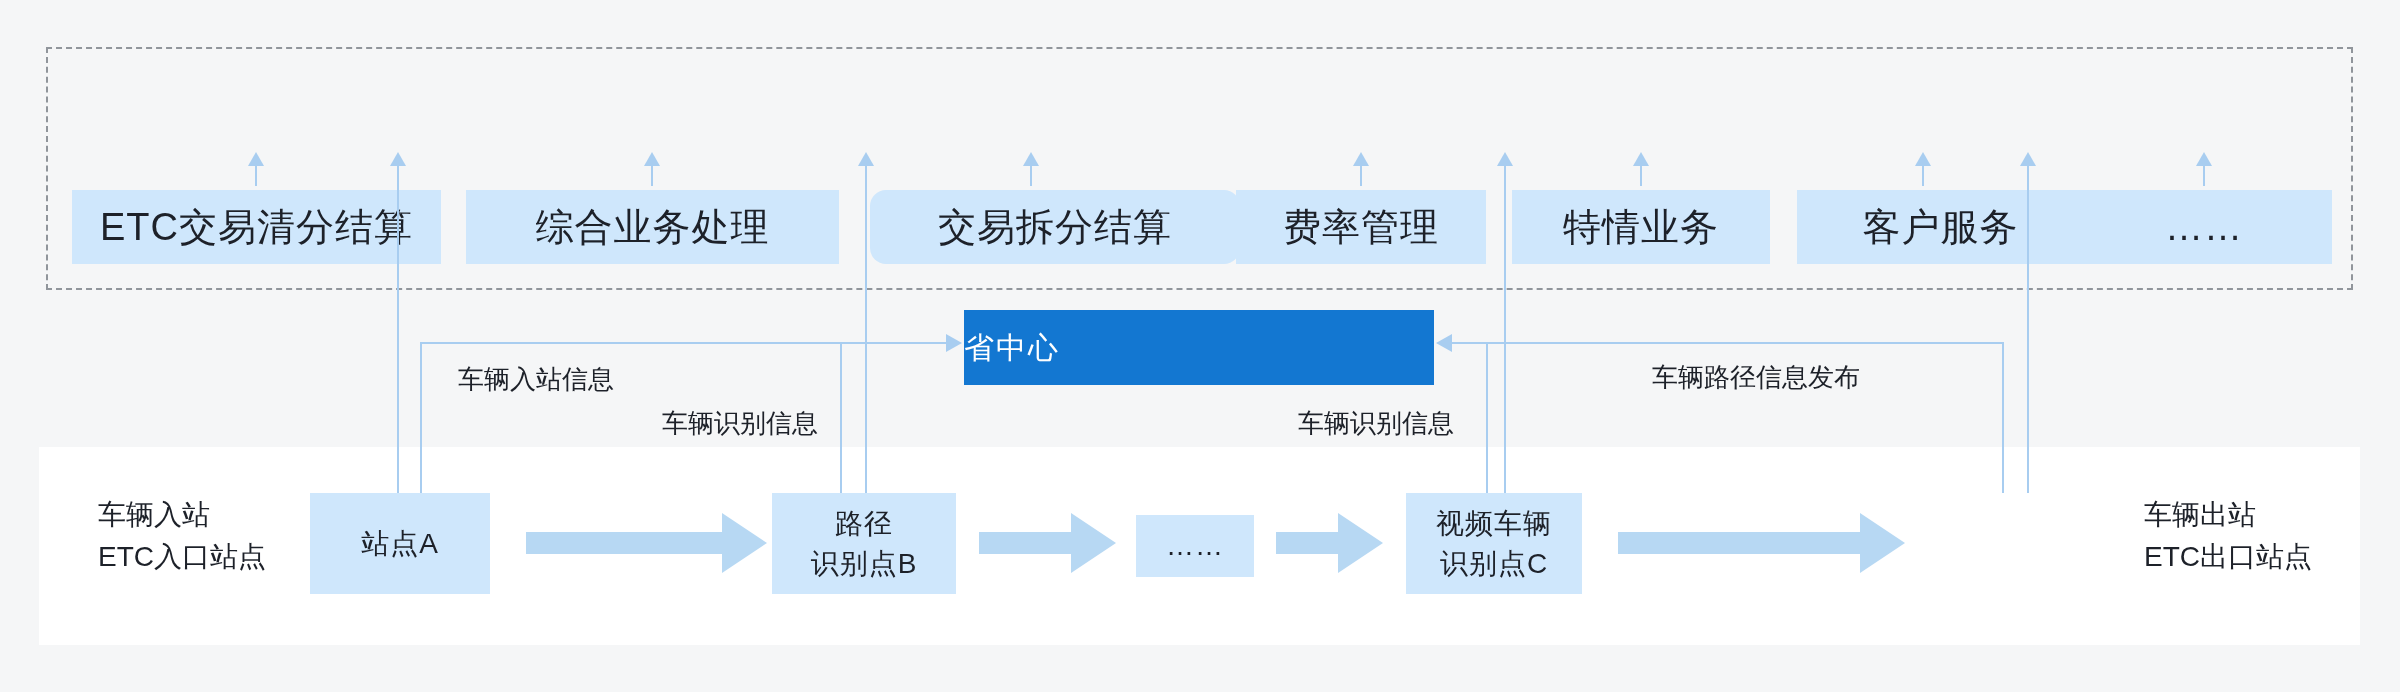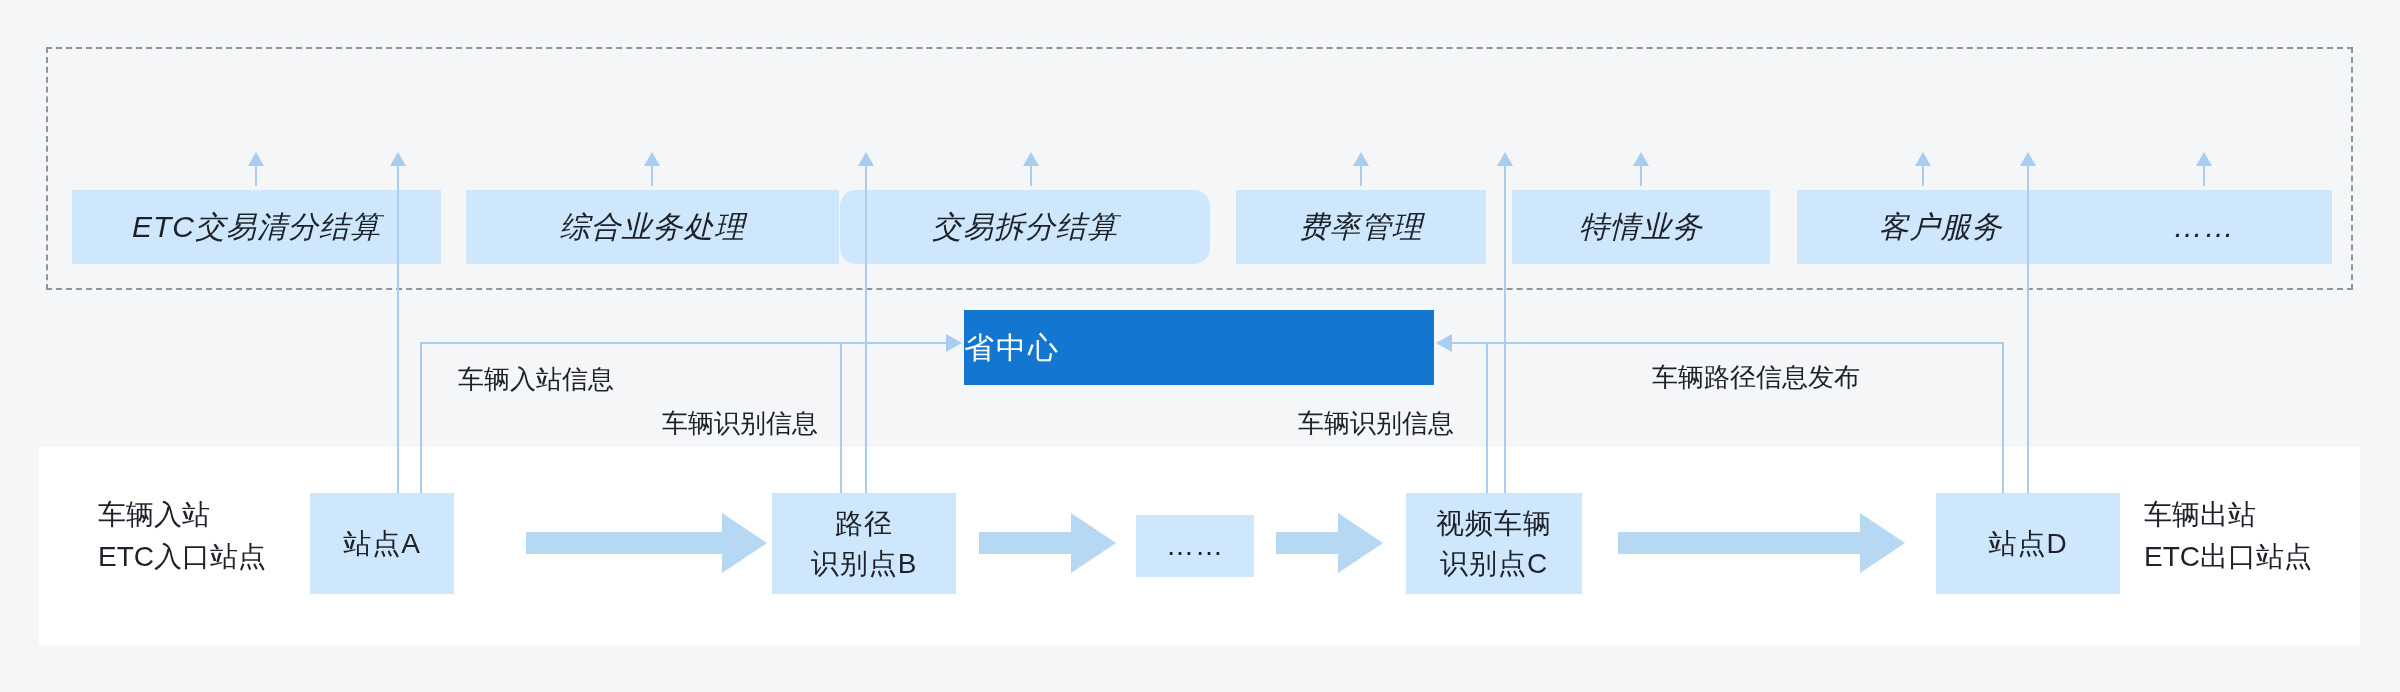--- a/index.html
+++ b/index.html
@@ -25,25 +25,25 @@
   .banner{
     left:70px;top:72px;width:2262px;height:76px;
     background:#1377d1;color:#ffffff;
     font-size:30px;line-height:76px;text-align:center;
     z-index:4;letter-spacing:2px;
   }
 
   
   .mod{
     top:190px;height:74px;line-height:74px;text-align:center;
-    background:#cfe7fc;font-size:30px;z-index:2;letter-spacing:1px;font-style:italic;
+    background:#cfe7fc;font-size:38px;z-index:2;letter-spacing:1px;
   }
   .m1{left:72px;width:369px;}
   .m2{left:466px;width:373px;}
-  .m3{left:840px;width:370px;border-radius:16px;}
+  .m3{left:870px;width:370px;border-radius:16px;}
   .m4{left:1236px;width:250px;}
   .m5{left:1512px;width:258px;}
   .m6{left:1797px;width:287px;}
   .m7{left:2076px;width:256px;}
 
   
   .vline,.hline{background:#a8cdf0;z-index:3;}
   .up-head{
     width:0;height:0;z-index:3;
     border-left:8px solid transparent;border-right:8px solid transparent;
@@ -79,21 +79,21 @@
   
   .white-band{left:39px;top:447px;width:2321px;height:198px;background:#ffffff;z-index:1;}
 
   .caption{font-size:28px;line-height:42px;z-index:5;}
 
   .node{
     top:493px;height:101px;background:#cfe7fc;font-size:28px;
     display:flex;flex-direction:column;justify-content:center;align-items:center;
     line-height:40px;z-index:4;letter-spacing:1px;
   }
-  .nA{left:310px;width:144px;}
+  .nA{left:310px;width:180px;}
   .nB{left:772px;width:184px;}
   .nDots{left:1136px;width:118px;top:515px;height:62px;line-height:62px;}
   .nC{left:1406px;width:176px;}
   .nD{left:1936px;width:184px;}
 
   
   .fshaft{top:532px;height:22px;background:#b7d8f3;z-index:3;}
   .fhead{
     top:513px;width:0;height:0;z-index:3;
     border-top:30px solid transparent;border-bottom:30px solid transparent;
@@ -175,23 +175,20 @@
     <div>路径</div>
     <div>识别点B</div>
   </div>
   <div class="abs node nDots">
     <div>……</div>
   </div>
   <div class="abs node nC">
     <div>视频车辆</div>
     <div>识别点C</div>
   </div>
-  <div class="abs node nD">
-    <div>站点D</div>
-  </div>
 
   <div class="abs fshaft" style="left:526px;width:196px"></div>
   <div class="abs fhead" style="left:722px"></div>
   <div class="abs fshaft" style="left:979px;width:92px"></div>
   <div class="abs fhead" style="left:1071px"></div>
   <div class="abs fshaft" style="left:1276px;width:62px"></div>
   <div class="abs fhead" style="left:1338px"></div>
   <div class="abs fshaft" style="left:1618px;width:242px"></div>
   <div class="abs fhead" style="left:1860px"></div>
 

